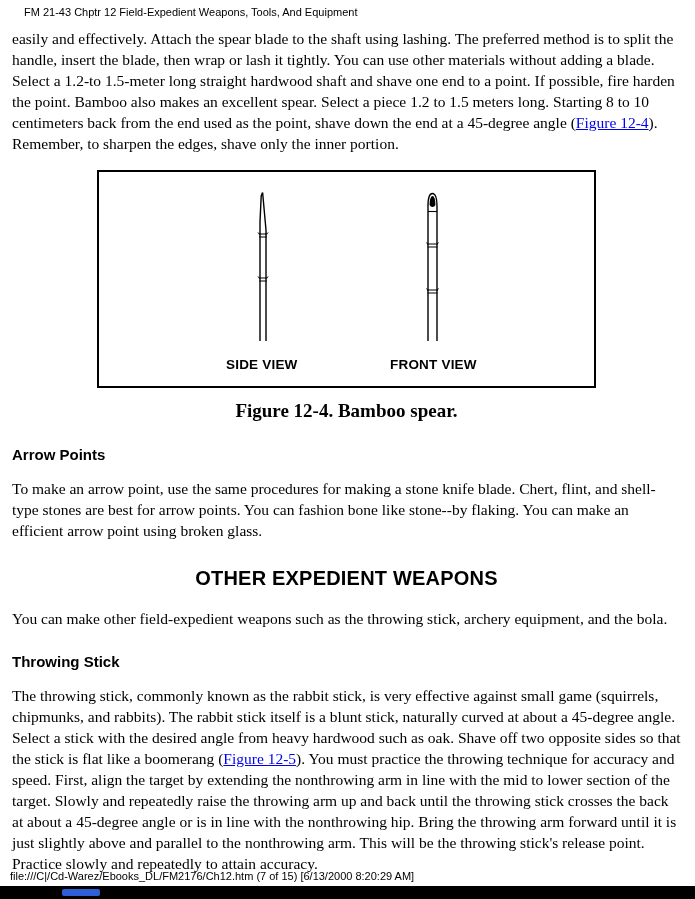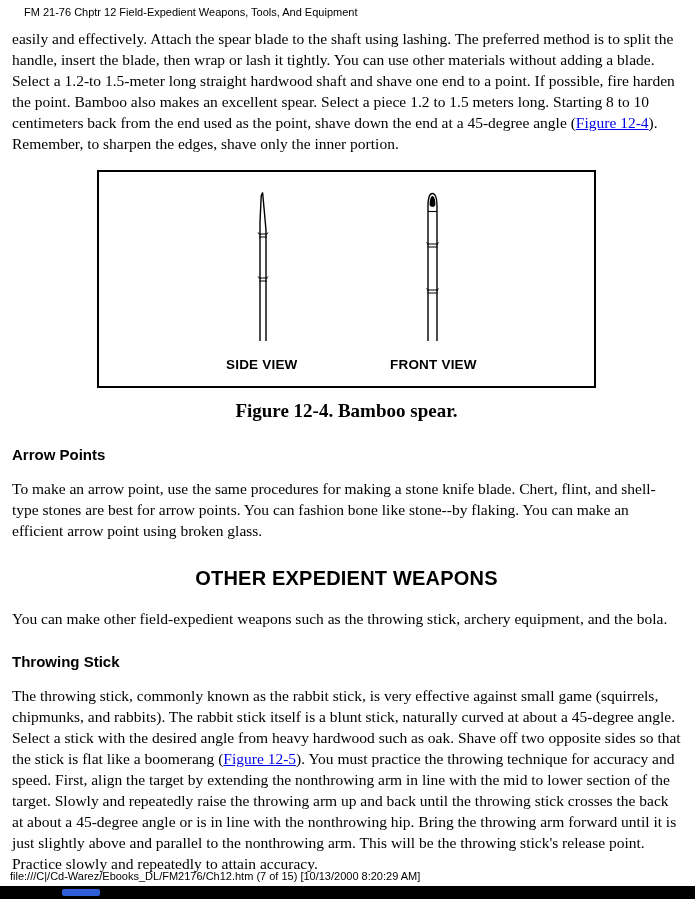--- a/index.html
+++ b/index.html
@@ -89,21 +89,21 @@
     width: 38px; height: 7px;
     border-radius: 2px;
     background: var(--taskbar-accent, #2E5FD9);
   }
 </style>
 </head>
 <body>
 
 <div class="doc">
 
-  <div class="doc-header">FM 21-76 Chptr 12 Field-Expedient Weapons, Tools, And Equipment</div>
+  <div class="doc-header">FM 21-43 Chptr 12 Field-Expedient Weapons, Tools, And Equipment</div>
 
   <p class="body-text">easily and effectively. Attach the spear blade to the shaft using lashing. The preferred method is to split the handle, insert the blade, then wrap or lash it tightly. You can use other materials without adding a blade. Select a 1.2-to 1.5-meter long straight hardwood shaft and shave one end to a point. If possible, fire harden the point. Bamboo also makes an excellent spear. Select a piece 1.2 to 1.5 meters long. Starting 8 to 10 centimeters back from the end used as the point, shave down the end at a 45-degree angle (<a class="doclink" href="#">Figure 12-4</a>). Remember, to sharpen the edges, shave only the inner portion.</p>
 
   <div class="figure-wrap">
     <div class="figure-box">
 
       <span class="spear side">
         <svg width="16" height="152" viewBox="0 0 16 152" xmlns="http://www.w3.org/2000/svg">
           <path d="M5 151 L5 32 L6.2 6 L7.6 2.5 L11 40 L11 151" fill="#ffffff" stroke="#000" stroke-width="1.4" stroke-linejoin="miter"></path>
           <path d="M3.8 44 H12.2 M4.2 47 H11.8" stroke="#000" stroke-width="1.1" fill="none"></path>
@@ -139,17 +139,17 @@
   <h2 class="main">OTHER EXPEDIENT WEAPONS</h2>
 
   <p class="body-text">You can make other field-expedient weapons such as the throwing stick, archery equipment, and the bola.</p>
 
   <h3 class="sub">Throwing Stick</h3>
 
   <p class="body-text">The throwing stick, commonly known as the rabbit stick, is very effective against small game (squirrels, chipmunks, and rabbits). The rabbit stick itself is a blunt stick, naturally curved at about a 45-degree angle. Select a stick with the desired angle from heavy hardwood such as oak. Shave off two opposite sides so that the stick is flat like a boomerang (<a class="doclink" href="#">Figure 12-5</a>). You must practice the throwing technique for accuracy and speed. First, align the target by extending the nonthrowing arm in line with the mid to lower section of the target. Slowly and repeatedly raise the throwing arm up and back until the throwing stick crosses the back at about a 45-degree angle or is in line with the nonthrowing hip. Bring the throwing arm forward until it is just slightly above and parallel to the nonthrowing arm. This will be the throwing stick's release point. Practice slowly and repeatedly to attain accuracy.</p>
 
 </div>
 
-<div class="statusline">file:///C|/Cd-Warez/Ebooks_DL/FM2176/Ch12.htm (7 of 15) [10/13/2000 8:20:29 AM]</div>
+<div class="statusline">file:///C|/Cd-Warez/Ebooks_DL/FM2176/Ch12.htm (7 of 15) [6/13/2000 8:20:29 AM]</div>
 
 <div class="taskbar">
   <div class="taskbar-accent"></div>
 </div>
 
 </body></html>

